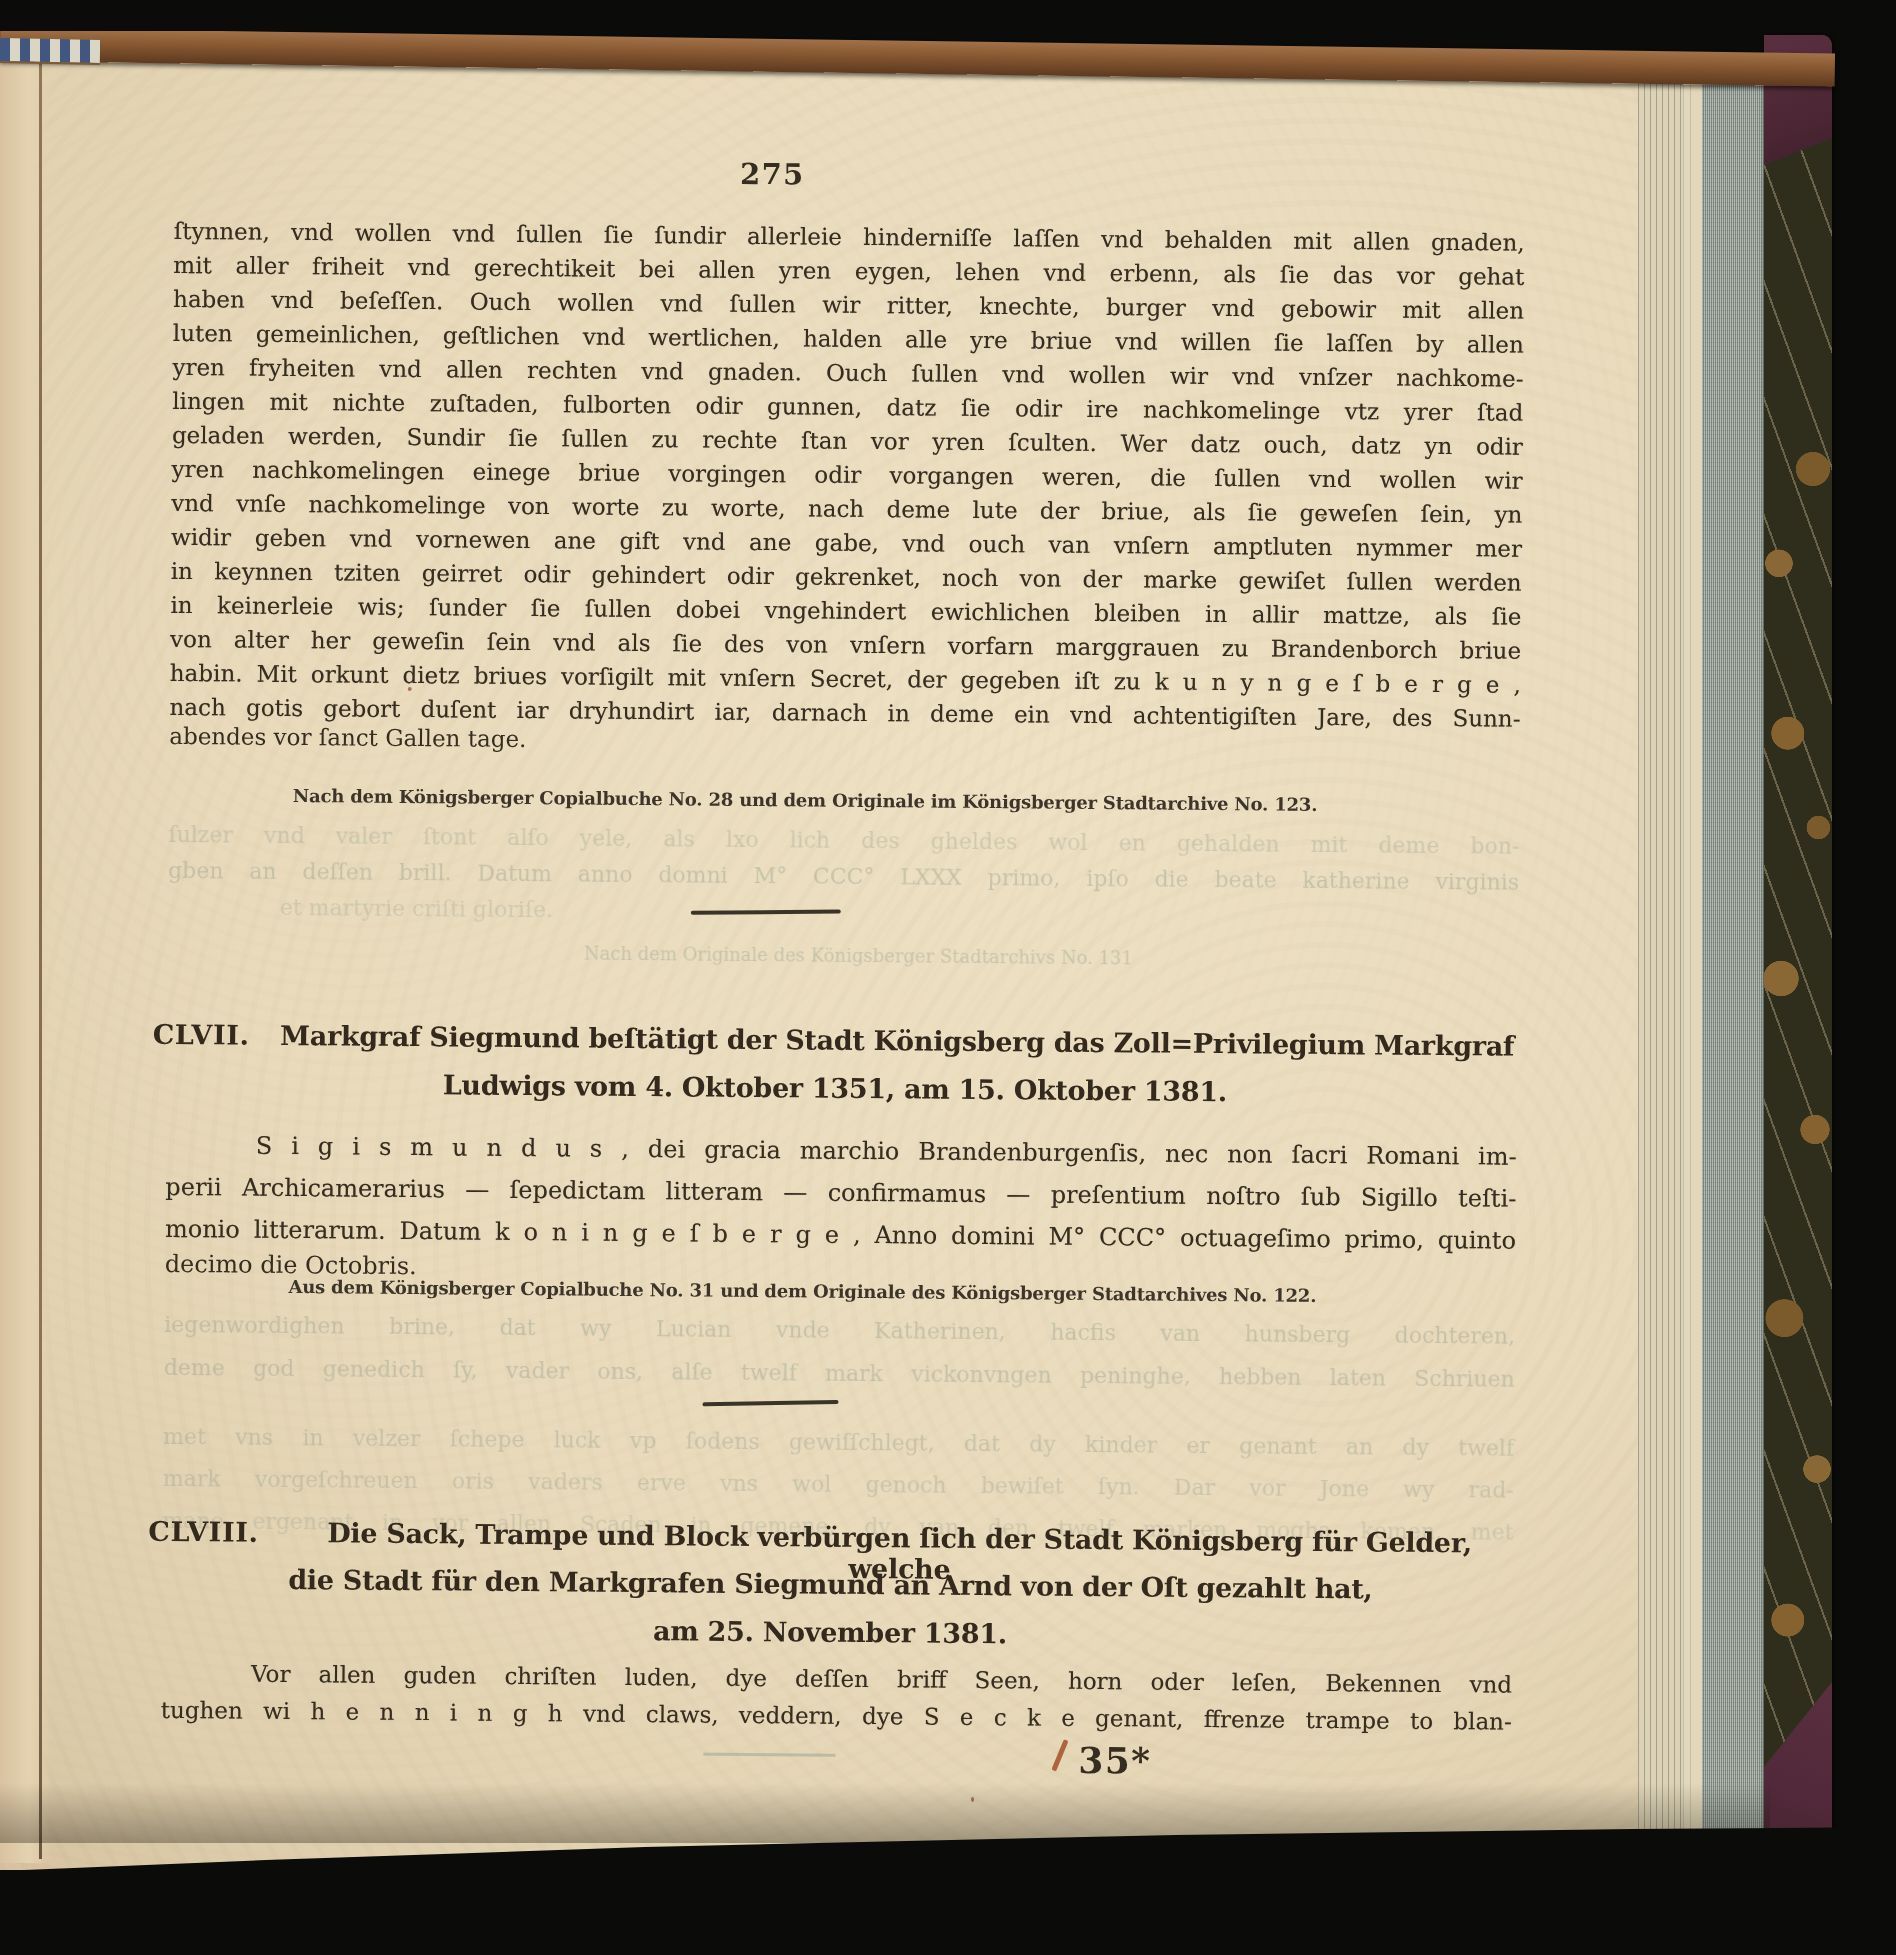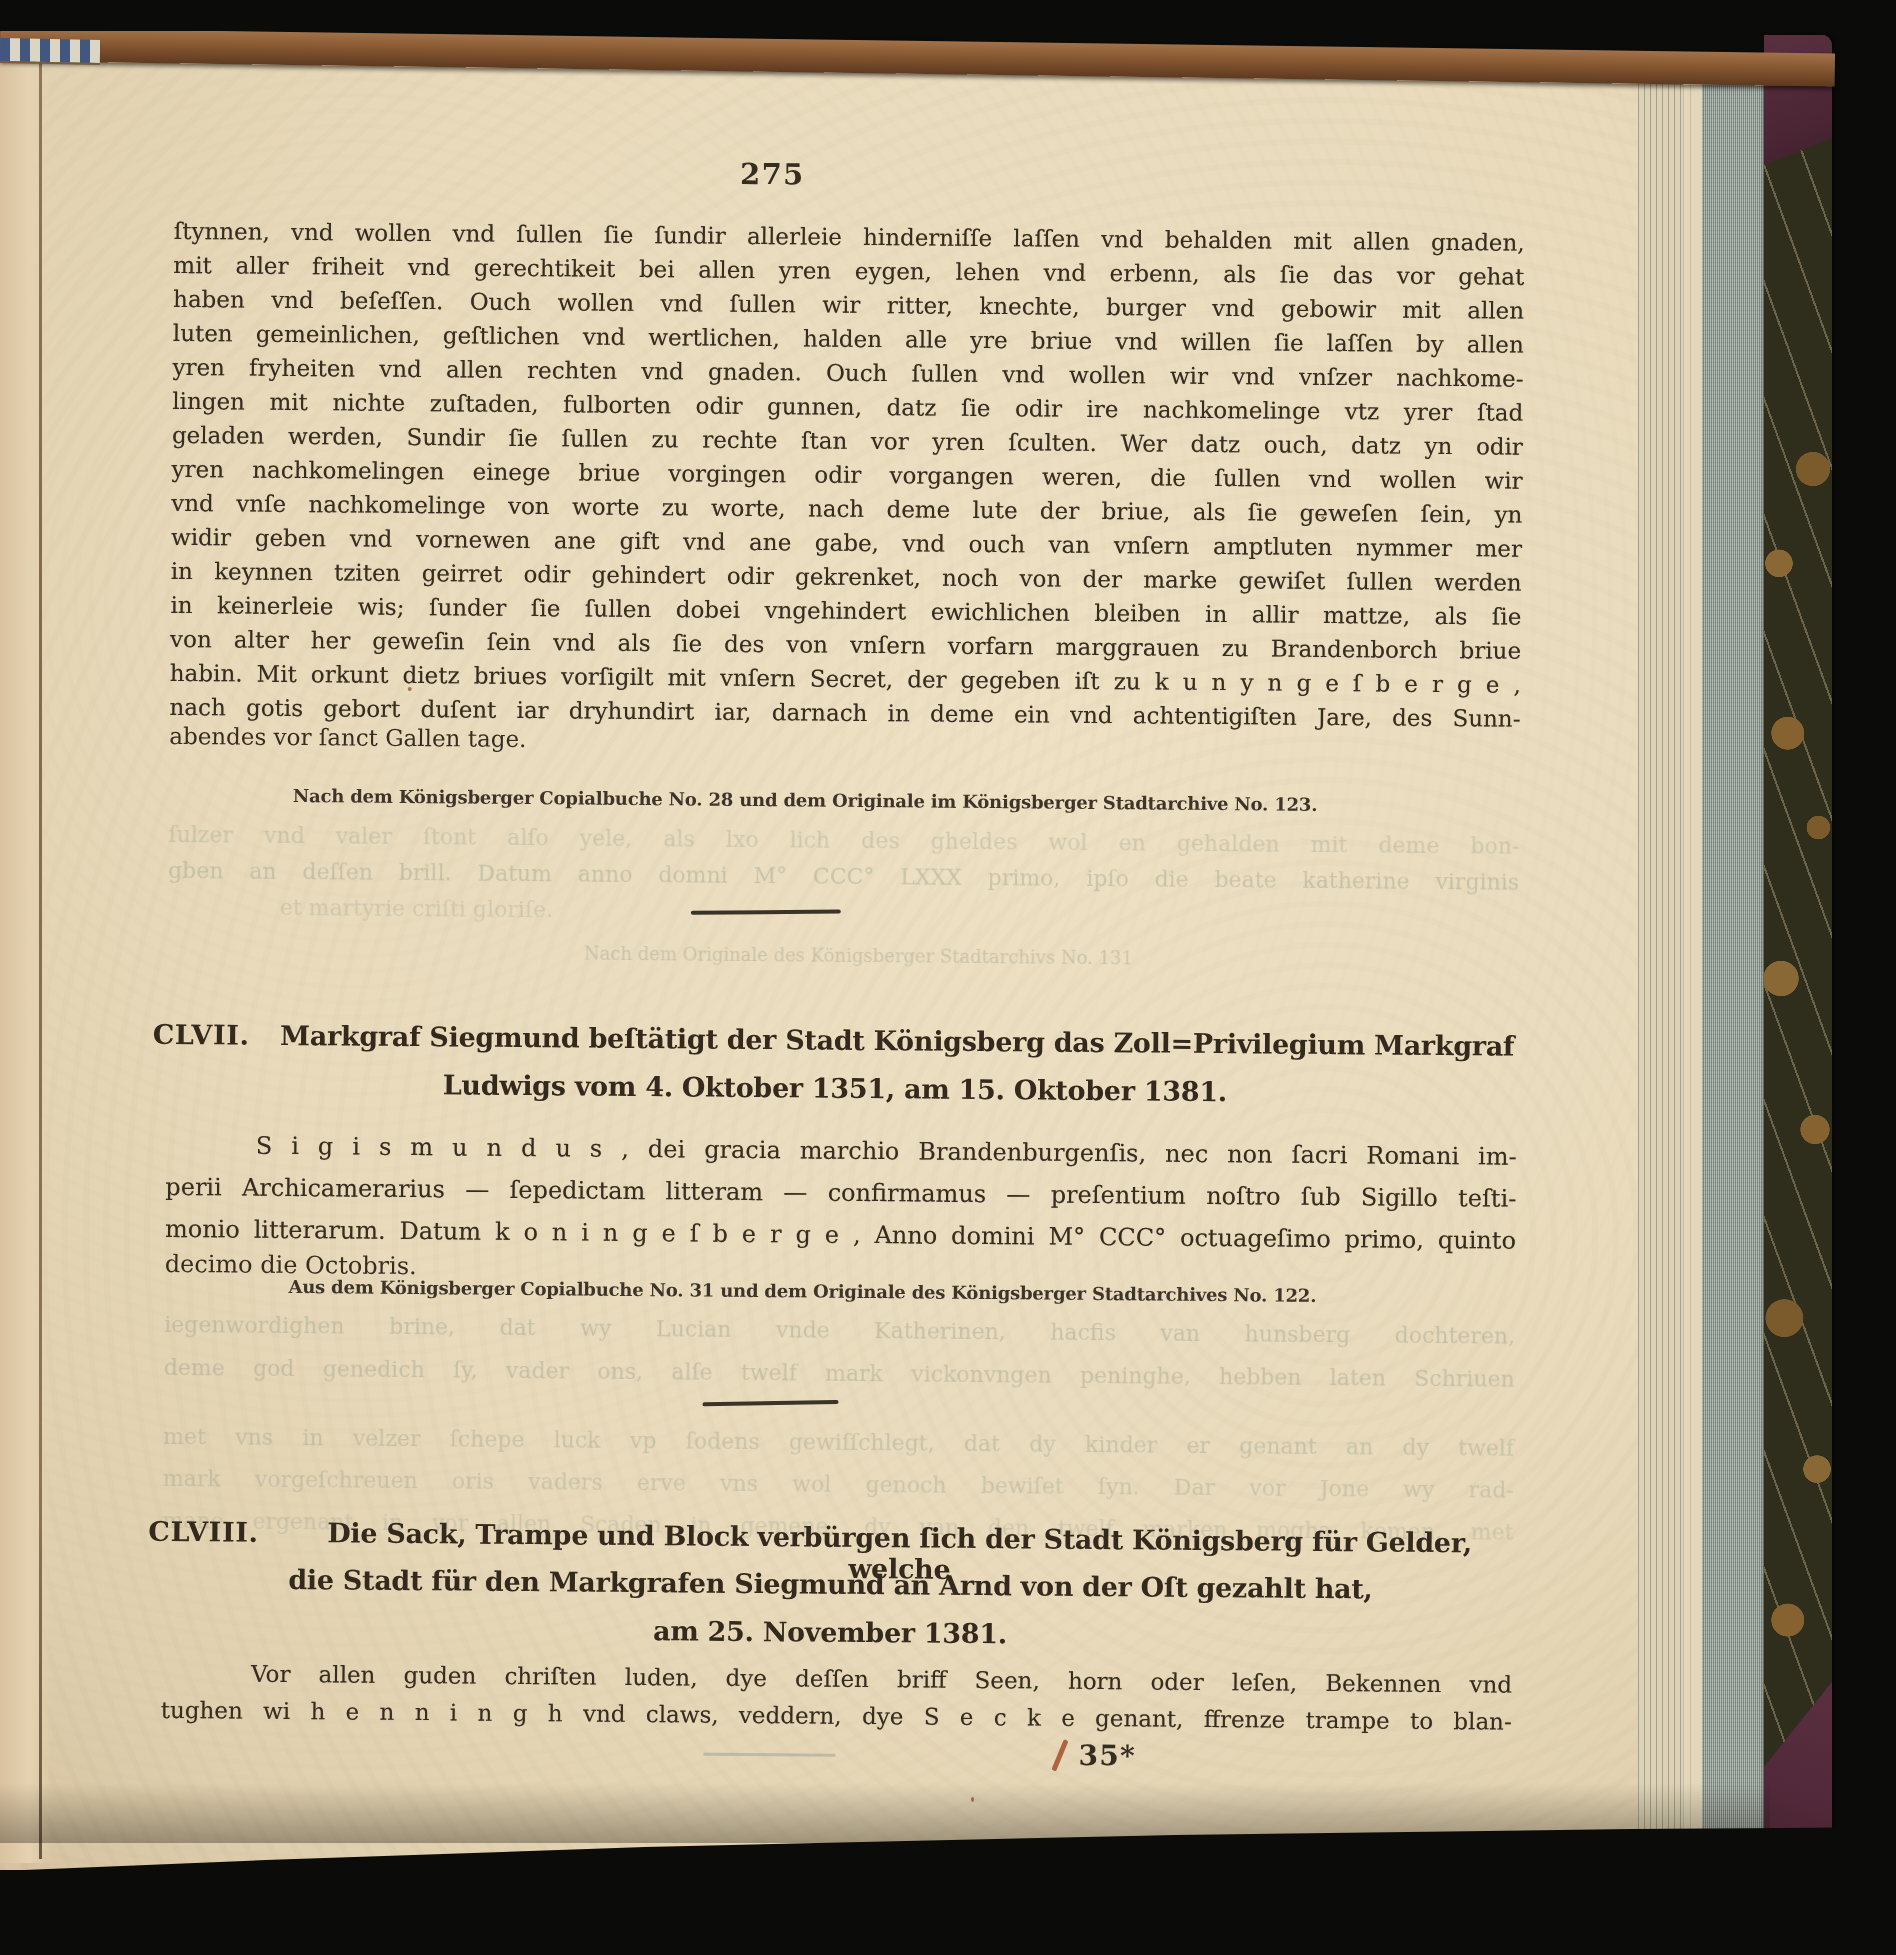--- a/index.html
+++ b/index.html
@@ -91,21 +91,21 @@
   .h157-1{top:1019px;}
   .h157-2{top:1067px;}
   .h158-1{top:1516px;}
   .h158-2{top:1563px;}
   .h158-3{top:1611px;}
   .latin{top:1124px;font-size:24px;line-height:42px;text-shadow:0 0 0.7px rgba(54,45,33,.4);}
   .latin .tline:first-child{text-indent:90px;}
   .latin-last{position:absolute;left:174px;top:1250px;font-size:24px;}
   .body158{top:1655px;font-size:23px;line-height:37px;text-shadow:0 0 0.7px rgba(54,45,33,.4);}
   .body158 .tline:first-child{text-indent:90px;}
-  .sig{position:absolute;left:1092px;top:1731px;font-size:28px;font-weight:700;letter-spacing:1.3px;}
+  .sig{position:absolute;left:1092px;top:1731px;font-size:36px;font-weight:700;letter-spacing:1.3px;}
   .red-slash{position:absolute;left:1071px;top:1731px;width:4.7px;height:33px;background:#a5502a;
     transform:rotate(22deg);border-radius:2px;opacity:.85;}
 
   
   .ghost{position:absolute;color:#75887d;opacity:.26;filter:blur(0.5px);
     font-size:22px;}
   .ghost-j{left:174px;width:1351px;text-align:justify;text-align-last:justify;}
   .ga1{top:822px;}
   .ga2{top:858px;opacity:.3;}
   .ga3{left:286px;top:894px;width:798px;opacity:.22;}

